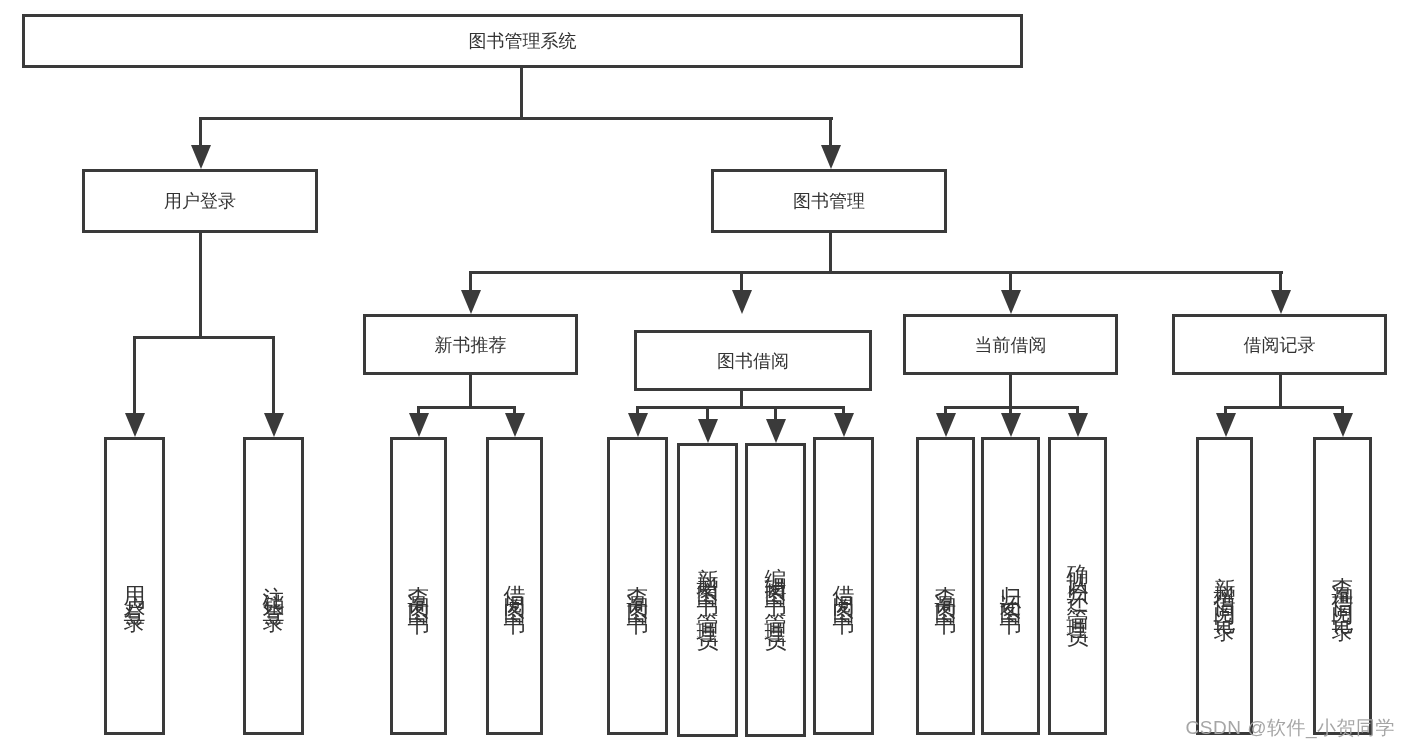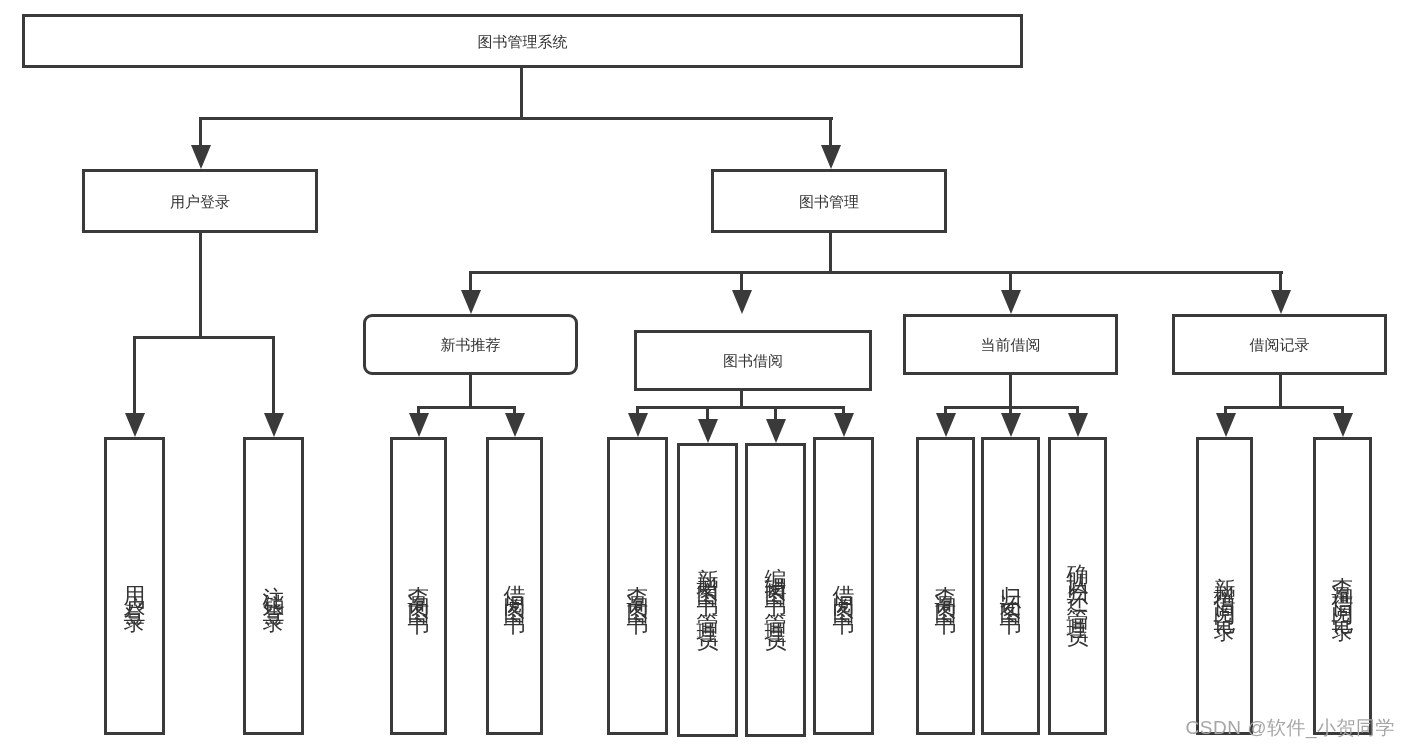--- a/index.html
+++ b/index.html
@@ -31,21 +31,21 @@
     position: absolute;
     box-sizing: border-box;
     border: 3px solid var(--line, #3a3a3a);
     background: #ffffff;
     display: flex;
     align-items: center;
     justify-content: center;
   }
   .box .label {
     color: var(--text, #333333);
-    font-size: 15px;
+    font-size: 18px;
     line-height: 1;
     white-space: nowrap;
   }
   .box.v .label {
     writing-mode: vertical-rl;
     text-orientation: mixed;
     font-size: 22px;
     letter-spacing: 9px;
     white-space: normal;
   }
@@ -119,21 +119,21 @@
       <div class="arrow" style="left: 1332.5px; top: 413px;"></div>
       <div class="box" style="left: 22px; top: 14px; width: 1001px; height: 54px;">
         <span class="label">图书管理系统</span>
       </div>
       <div class="box" style="left: 82px; top: 169px; width: 236px; height: 64px;">
         <span class="label">用户登录</span>
       </div>
       <div class="box" style="left: 711px; top: 169px; width: 236px; height: 64px;">
         <span class="label">图书管理</span>
       </div>
-      <div class="box" style="left: 363px; top: 314px; width: 215px; height: 61px; border-radius: 9px;">
+      <div class="box" style="left: 363px; top: 314px; width: 215px; height: 61px;">
         <span class="label">新书推荐</span>
       </div>
       <div class="box" style="left: 634px; top: 330px; width: 238px; height: 61px;">
         <span class="label">图书借阅</span>
       </div>
       <div class="box" style="left: 903px; top: 314px; width: 215px; height: 61px; text-align: right;">
         <span class="label">当前借阅</span>
       </div>
       <div class="box" style="left: 1172px; top: 314px; width: 215px; height: 61px;">
         <span class="label">借阅记录</span>

